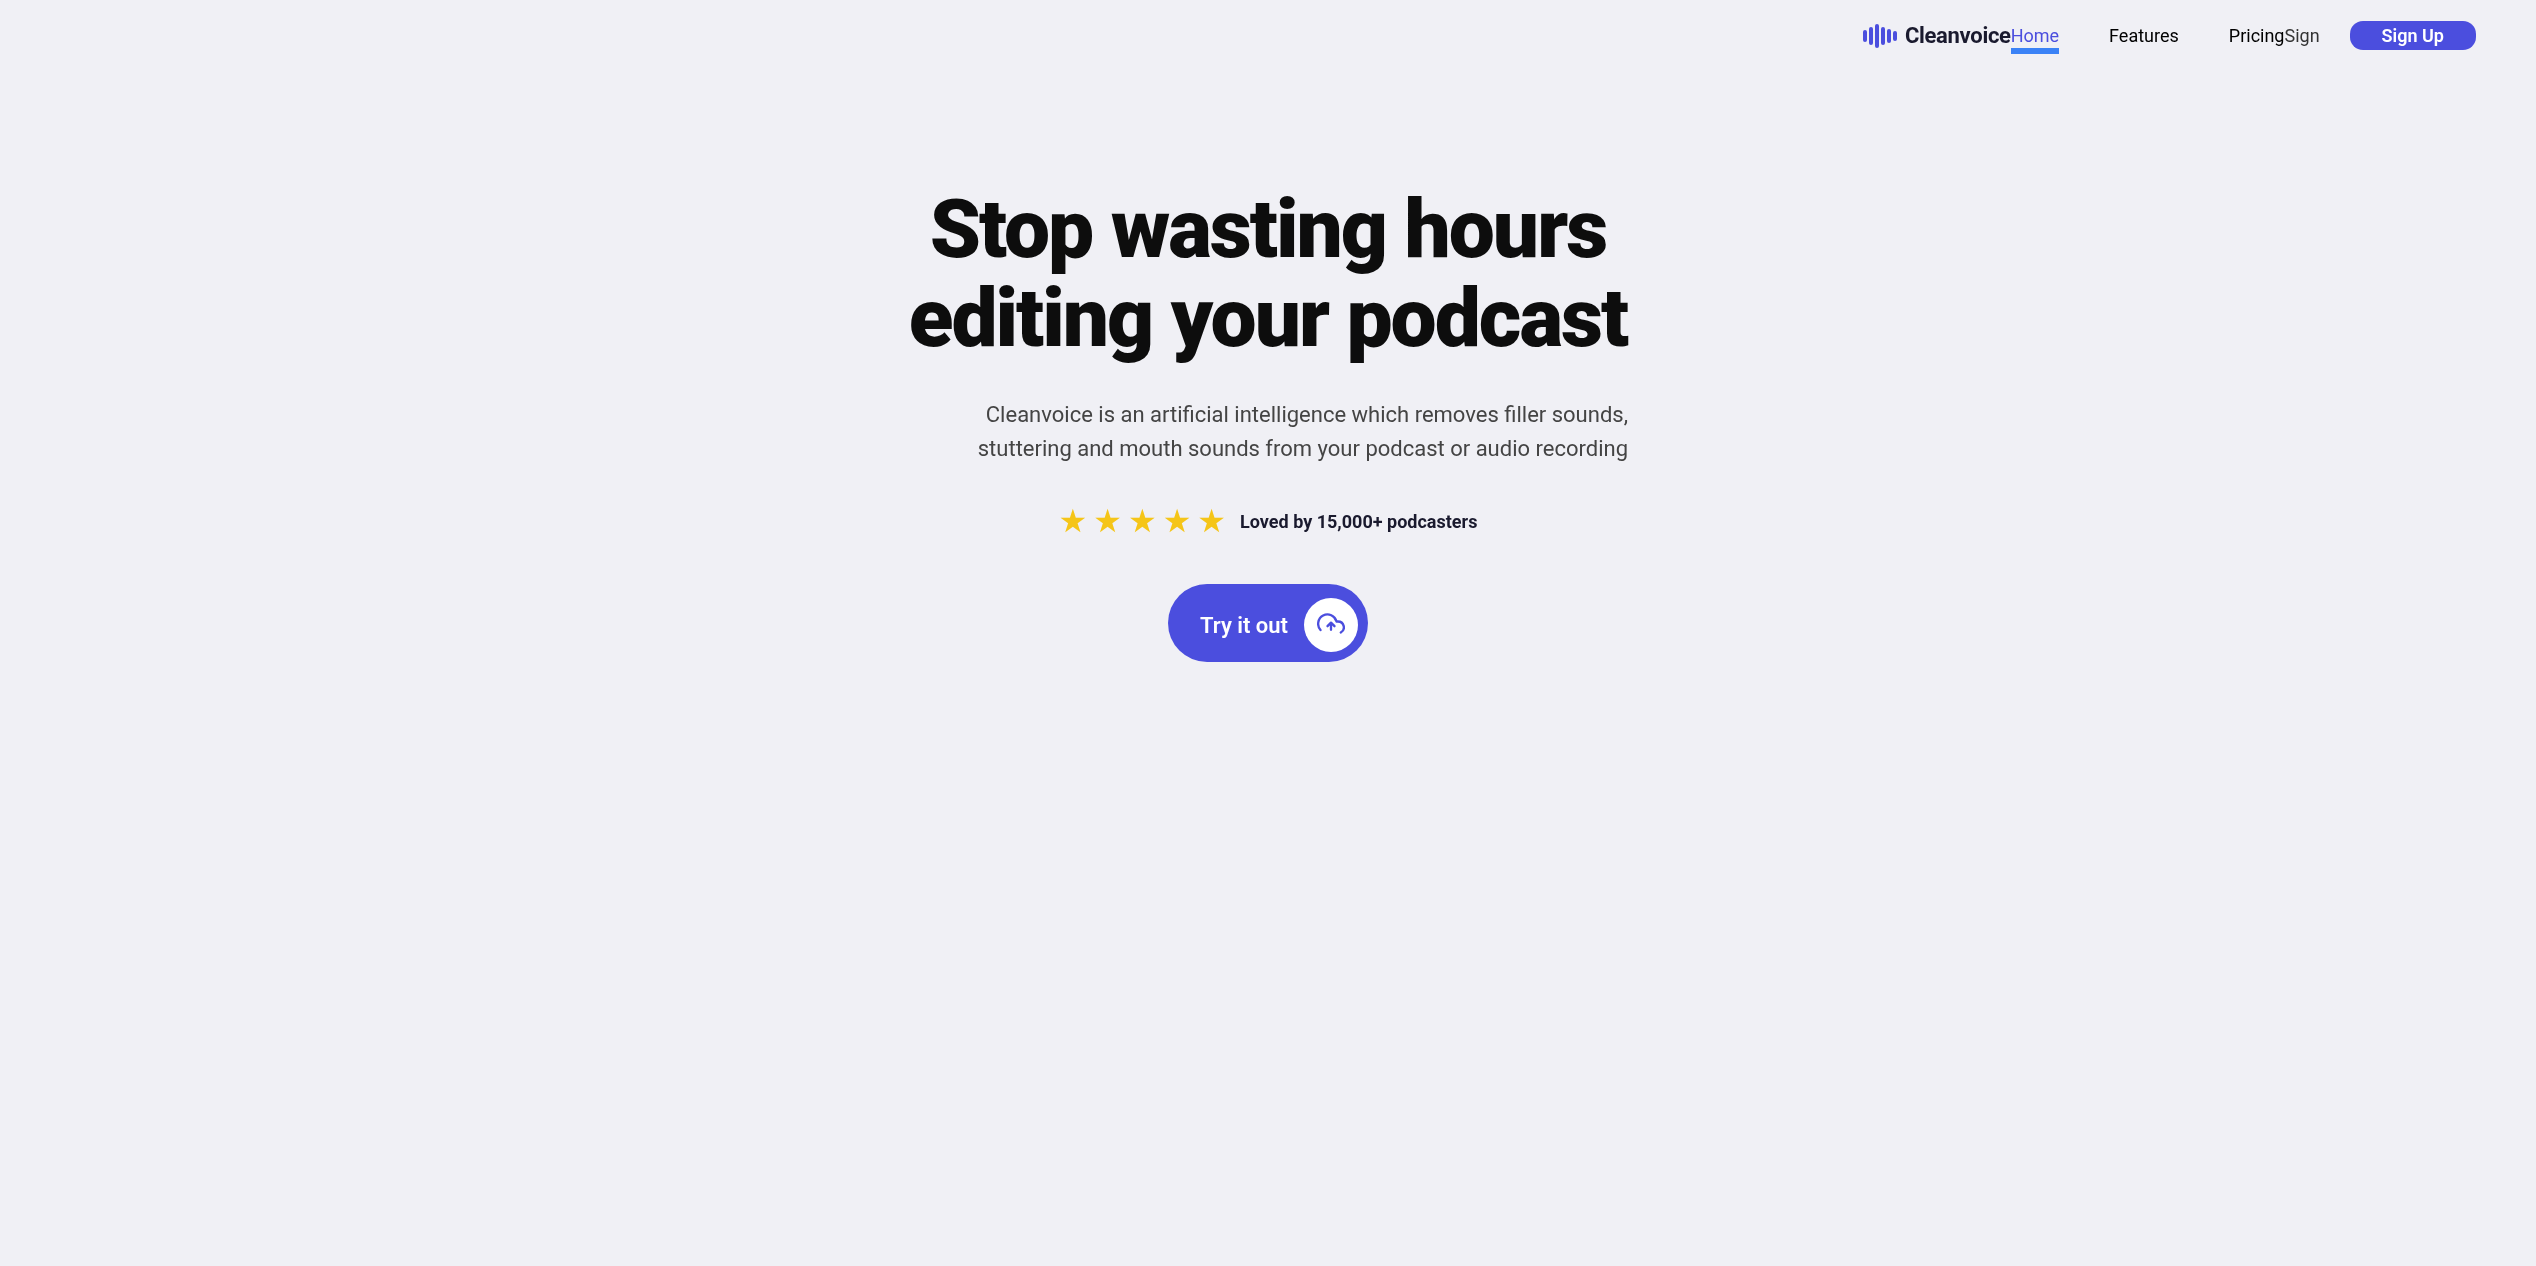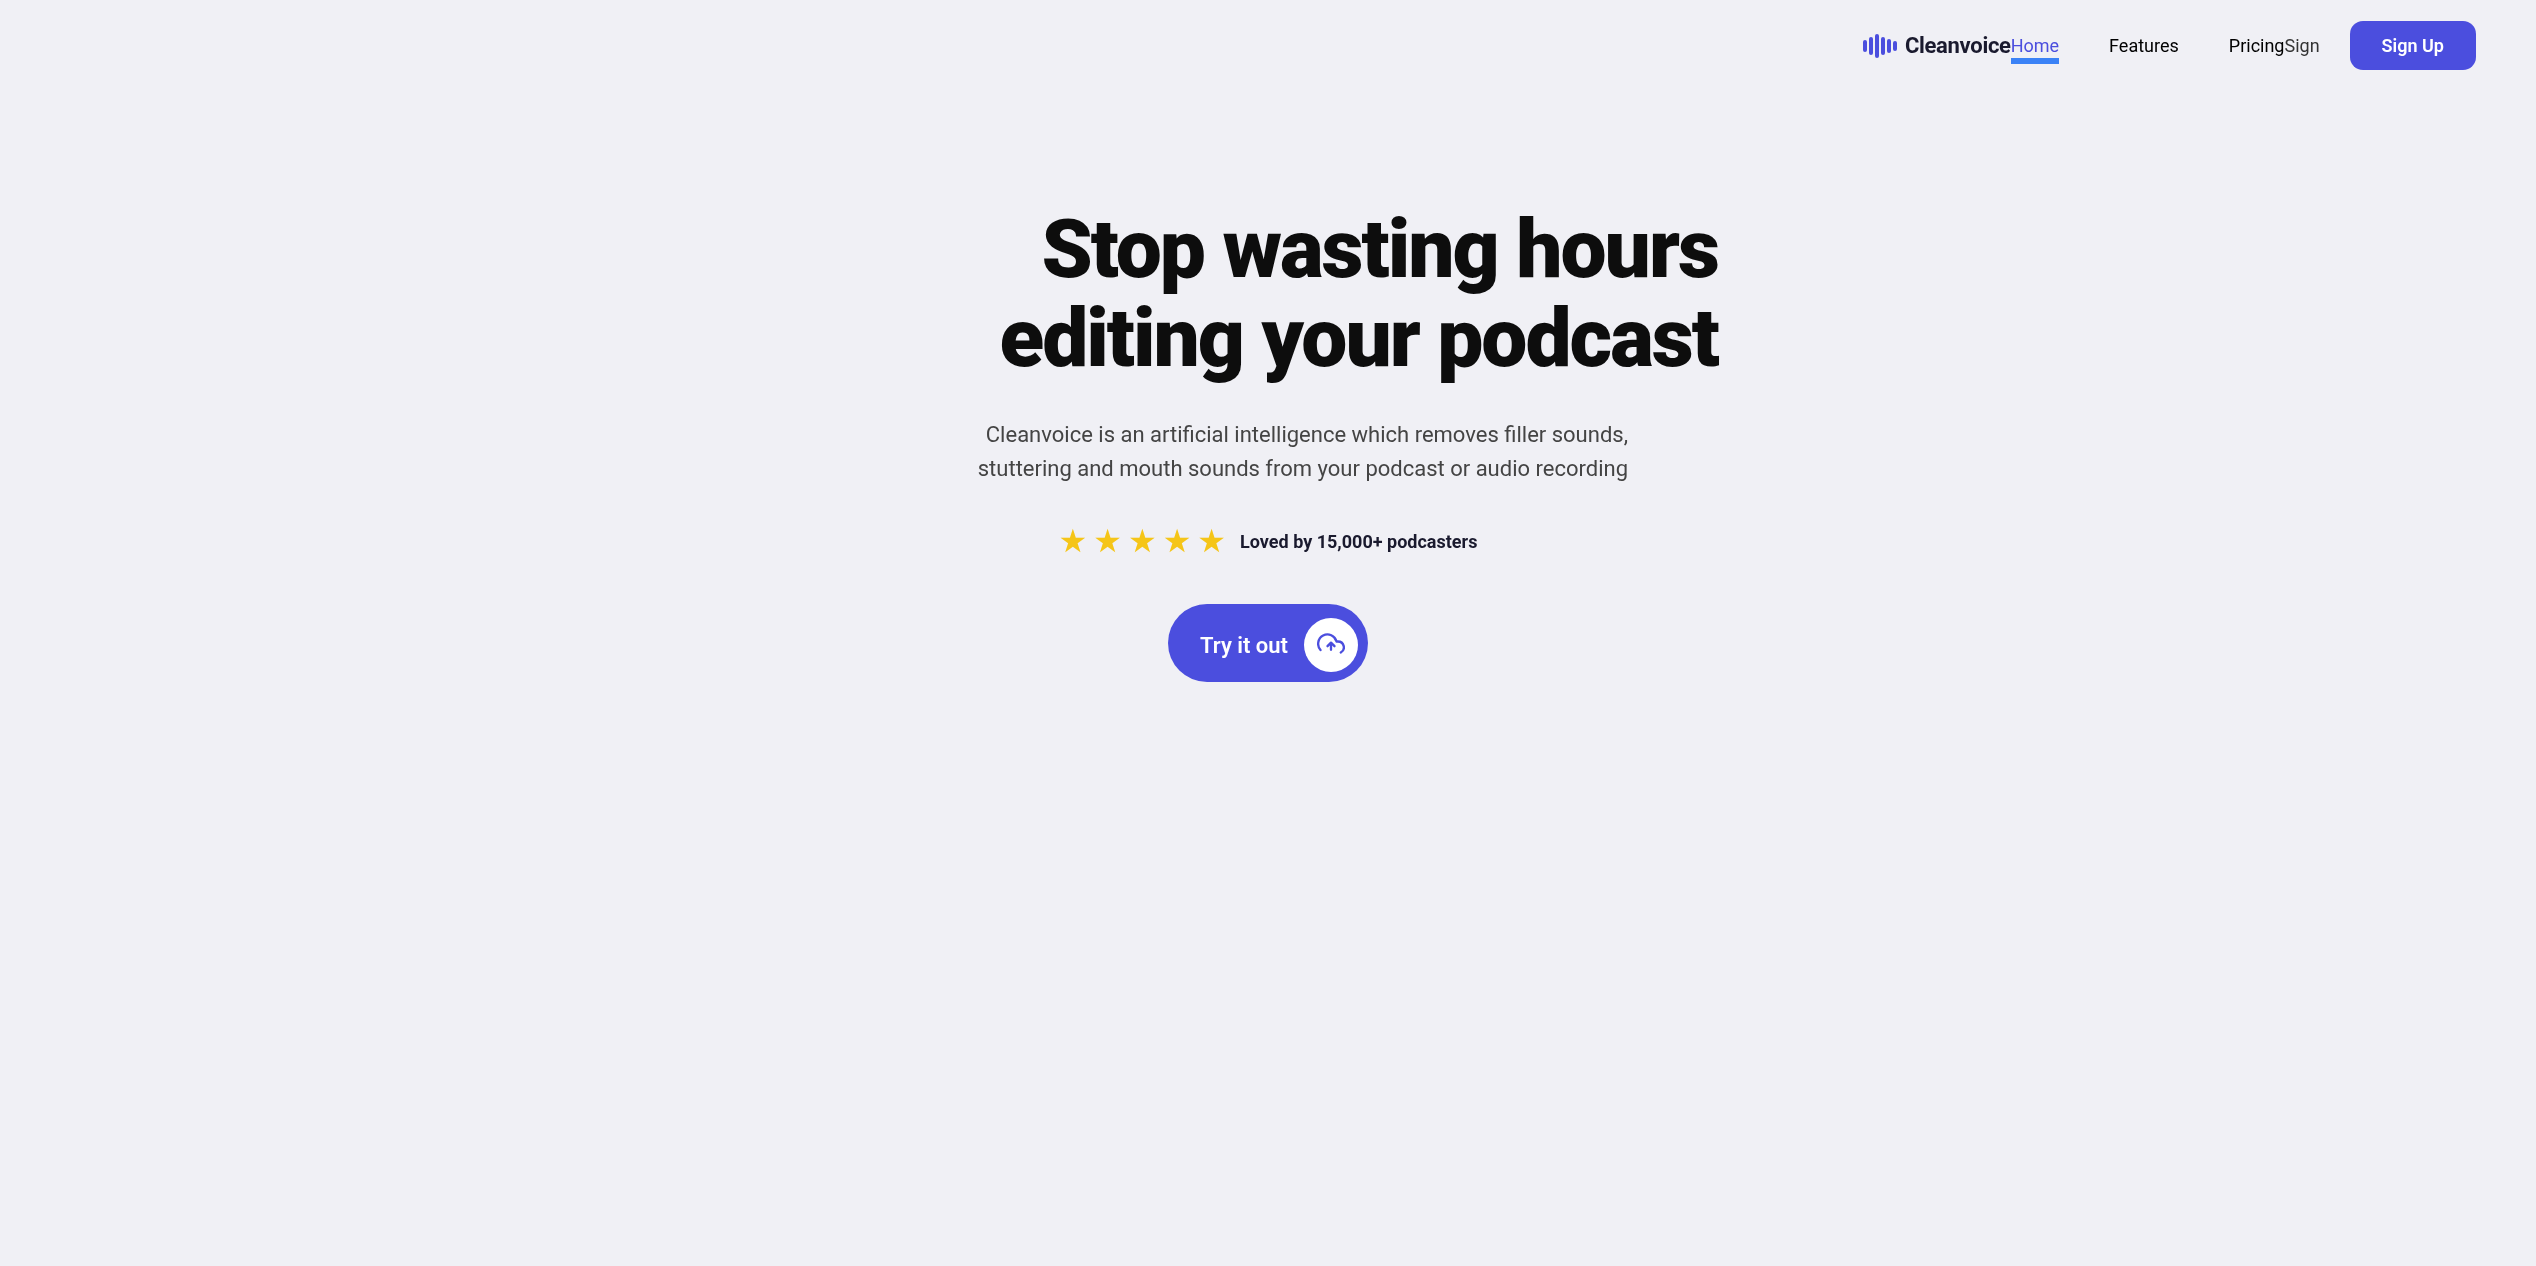--- a/index.html
+++ b/index.html
@@ -93,21 +93,21 @@
       color: #333;
       font-size: 18px;
       font-weight: 400;
     }
 
     .nav-signup {
       background-color: #4b4ede;
       color: white;
       border: none;
       border-radius: 13px;
-      padding: 14px 32px;
+      padding: 4px 32px;
       font-size: 18px;
       font-weight: 600;
       cursor: pointer;
       text-decoration: none;
     }
 
     
     .hero {
       display: flex;
       flex-direction: column;
@@ -117,21 +117,20 @@
     }
 
     .hero-title {
       font-size: 82px;
       font-weight: 900;
       color: #0d0d0d;
       line-height: 1.08;
       max-width: 900px;
       margin-bottom: 36px;
       letter-spacing: -2px;
-      text-align: right;
     }
 
     .hero-subtitle {
       font-size: 22px;
       color: #444;
       max-width: 720px;
       line-height: 1.55;
       margin-bottom: 36px;
       font-weight: 400;
       text-align: right;

